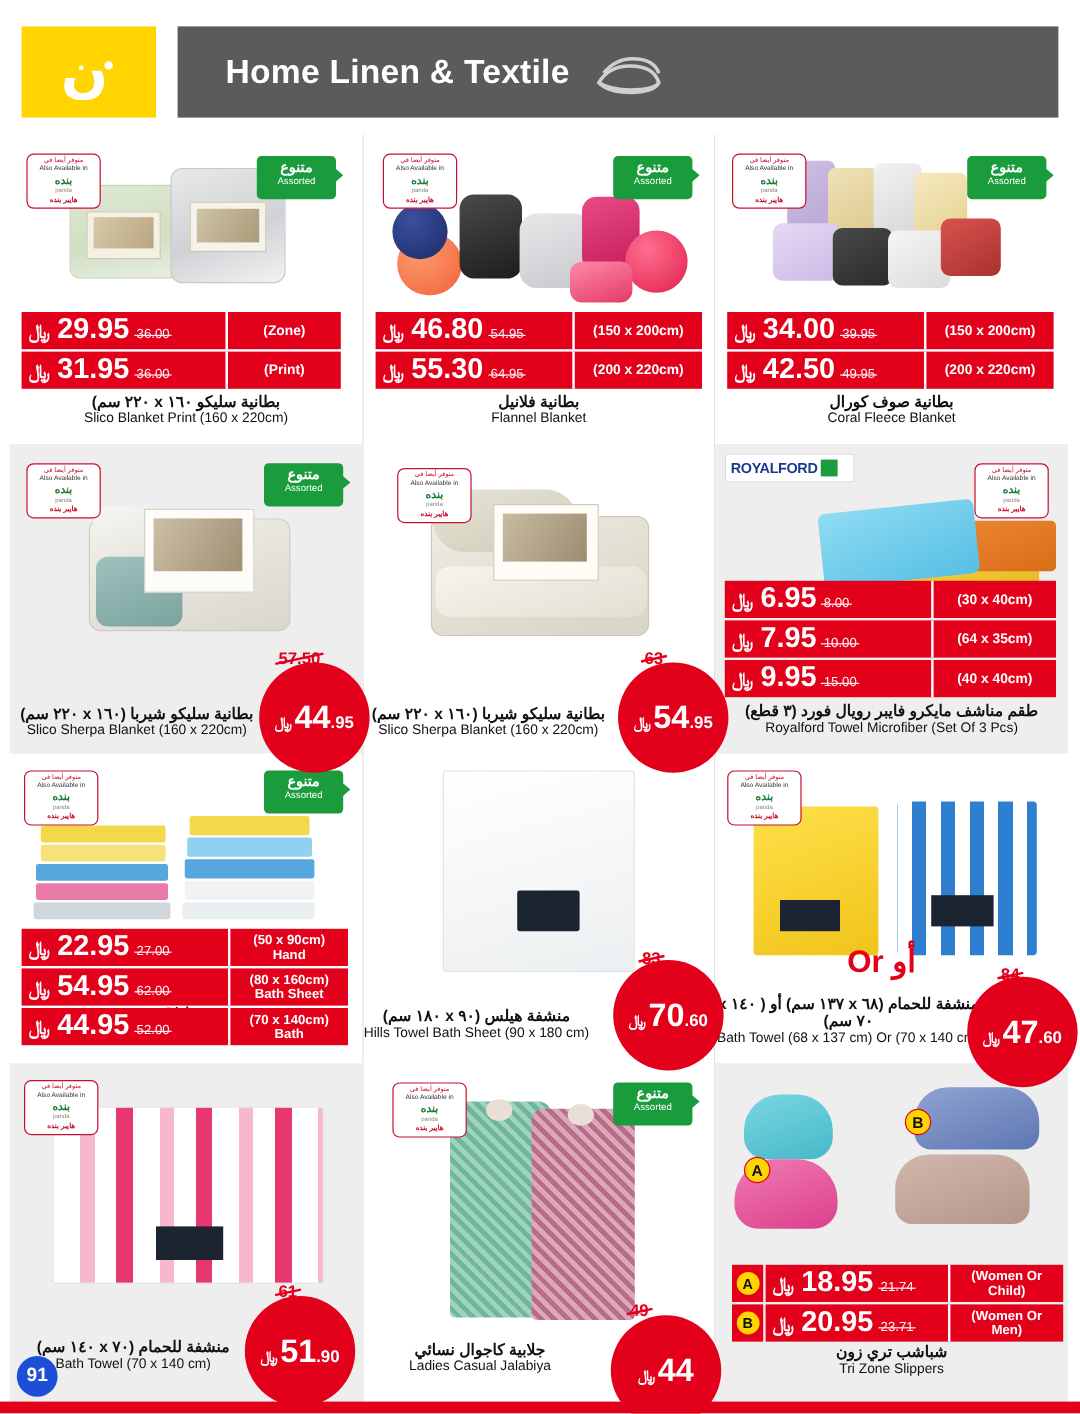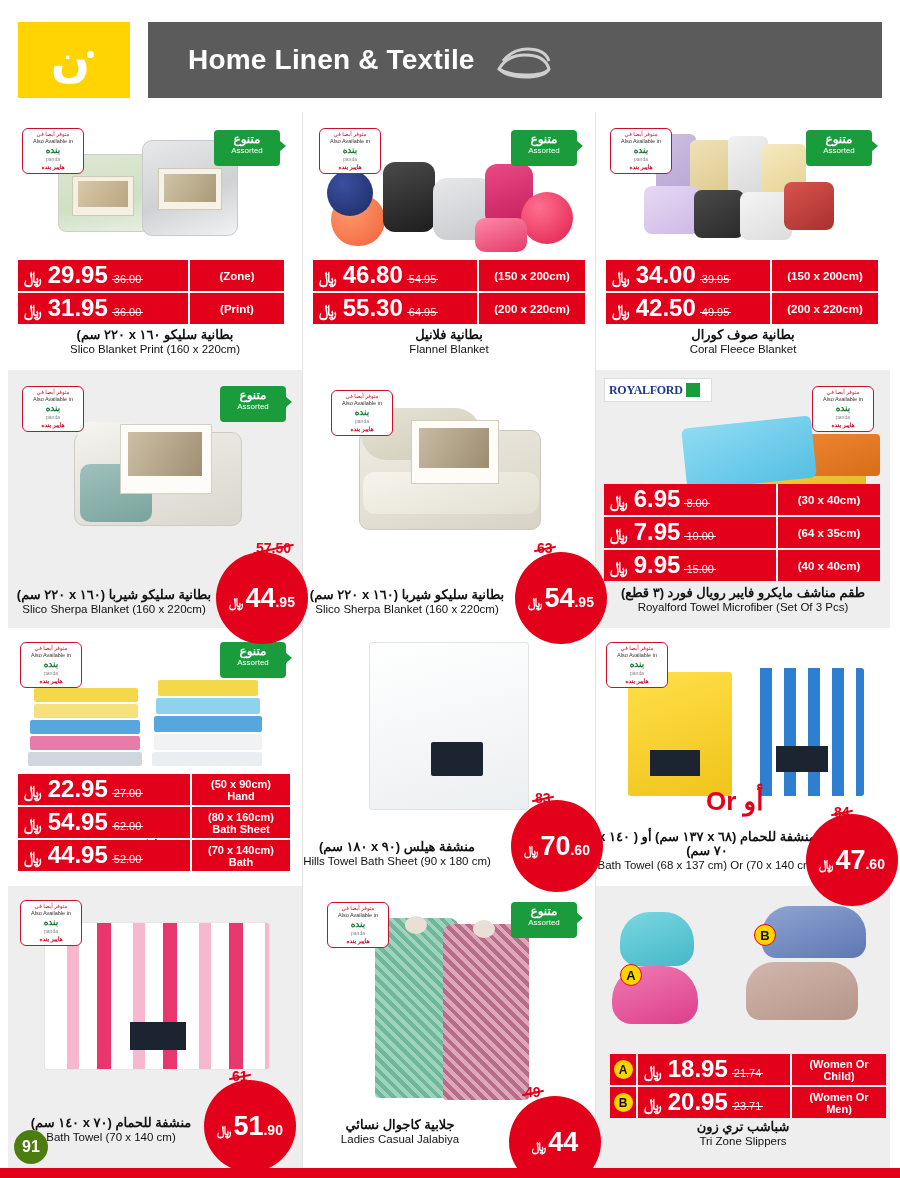--- a/index.html
+++ b/index.html
@@ -109,37 +109,37 @@
   
   .letter-badge {
     position:absolute; width: 22px; height: 22px; border-radius: 50%;
     background: #ffd400; color: #111; font-size: 13px; font-weight: bold;
     display:flex; align-items:center; justify-content:center; border: 1.5px solid #e2001a; z-index: 7;
   }
 
   
   .page-num {
     position: absolute; left: 14px; bottom: 14px; width: 34px; height: 34px;
-    background: #4d7c0f; color: #fff; border-radius: 50%;
+    background: #1d4ed8; color: #fff; border-radius: 50%;
     display:flex; align-items:center; justify-content:center; font-size: 16px; font-weight: bold;
     z-index: 20;
   }
   .bottom-bar { position:absolute; left:0; bottom:0; width: 900px; height: 10px; background: #e2001a; }
 
   
   .art { position: absolute; }
 
   .towel-stack div { border-radius: 2px; }
 
   
   .rf-logo {
     position:absolute; left: 8px; top: 8px; width: 108px; height: 24px;
     background: #fff; border: 1px solid #ddd; display:flex; align-items:center; gap: 3px; padding: 0 4px;
   }
-  .rf-logo .txt { color:#1a3a8f; font-size: 12px; font-weight: bold; letter-spacing: -.3px; font-family: Liberation Serif, serif;}
+  .rf-logo .txt { color:#1a3a8f; font-size: 12px; font-weight: bold; letter-spacing: -.3px;}
   .rf-logo .sq { width: 14px; height: 14px; background:#1a9c3c; }
 </style>
 </head>
 <body>
 
 <div class="page">
 
   <div class="header">
     <div class="logo-box">
       <span class="logo-mark">ن<span class="dot"></span></span>
@@ -329,21 +329,21 @@
             <div class="l2">Also Available in</div>
             <div class="l3">بنده</div>
             <div class="l4">panda</div>
             <div class="l5">هايبر بنده</div>
           </div>
           <div class="assorted-badge" style="left:212px;top:16px;">
             <div class="ar">متنوع</div>
             <div class="en">Assorted</div>
           </div>
 
-          <div class="strike-old" style="left:224px;top:170px;margin-left:24px;">57.50</div>
+          <div class="strike-old" style="left:224px;top:170px;">57.50</div>
           <div class="splash" style="left:208px;top:182px;">
             <div class="sp-inner">
               <span class="sp-cur">﷼</span>
               <span class="sp-val">44</span>
               <span class="sp-dec">.95</span>
             </div>
           </div>
 
           <div class="caption" style="bottom:12px;left:-24px;width:260px;">
             <div class="ar">بطانية سليكو شيربا (١٦٠ x ٢٢٠ سم)</div>

